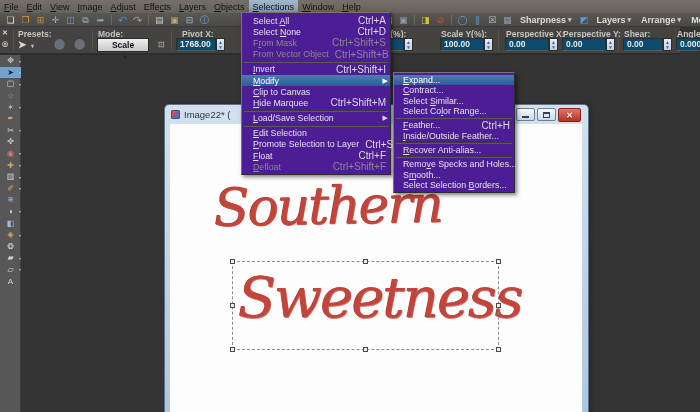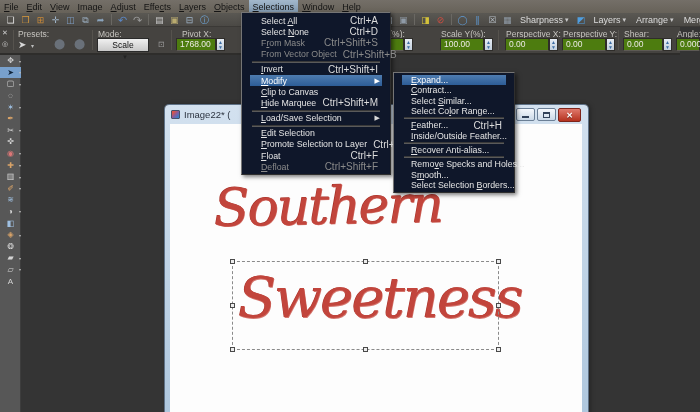--- a/index.html
+++ b/index.html
@@ -13,29 +13,29 @@
              display:flex; align-items:center; font-size:9px; color:#141414; z-index:5; }
   .mb-item { padding:0 4px; height:13px; display:flex; align-items:center; white-space:nowrap; cursor:default; }
   .mb-item.sel { background:linear-gradient(#a3b8cc,#7e96ad); }
 
   
   #toolbar2 { left:0; top:13px; width:700px; height:14px; background:linear-gradient(#5a5853,#4b4945);
               border-bottom:1px solid #3b3936; display:flex; align-items:center; font-size:9px; color:#dcdcdc; z-index:4; }
   .tb-ico { width:13px; height:12px; display:flex; align-items:center; justify-content:center;
             font-size:9px; line-height:12px; }
   .tb-grp { display:flex; align-items:center; gap:2px; }
-  .tb-lbl { display:flex; align-items:center; gap:2px; padding:0 4px; white-space:nowrap; }
+  .tb-lbl { display:flex; align-items:center; gap:2px; padding:0 4px; white-space:nowrap;font-weight:bold; }
   .tb-caret { font-size:7px; color:#c9c9c9; }
   .vsep { width:1px; height:11px; background:#3c3a37; border-right:1px solid #6a6863; margin:0 2px; }
 
   
   #toolopts { left:0; top:27px; width:680px; height:28px; background:#454340;
-              border-bottom:2px solid #2e2d2b; z-index:3; font-size:8.5px; color:#c6c4bf; }
+              border-bottom:2px solid #2e2d2b; z-index:3; font-size:8.5px; color:#c6c4bf;font-weight:bold; }
   .to-label { position:absolute; top:2px; white-space:nowrap; }
-  .to-box { position:absolute; top:11px; height:13px; background:#4d7c0f; border:1px solid #2f2d2a;
+  .to-box { position:absolute; top:11px; height:13px; background:#0c4a6e; border:1px solid #2f2d2a;
             border-bottom-color:#5d5a55; color:#eceae6; font-size:8.5px; line-height:11px; padding:0 3px; }
   .spin { position:absolute; top:11px; width:9px; height:13px; background:linear-gradient(#e7edf4,#c2cfdd);
           border:1px solid #2f2d2a; display:flex; flex-direction:column; align-items:center; justify-content:center; }
   .spin span { font-size:5px; line-height:5px; color:#3d6ea5; }
   .to-sep { position:absolute; top:3px; width:1px; height:20px; background:#34322f; border-right:1px solid #56534e; }
   .combo { position:absolute; top:11px; height:14px; background:linear-gradient(#f0f0f0,#c8c8c8);
            border:1px solid #2a2a2a; color:#111; font-size:8.5px; line-height:12px; padding:0 3px;
            display:flex; align-items:center; justify-content:space-between;flex-direction:column; }
   .combo .arr { font-size:6px; color:#222; margin-left:4px; }
 
@@ -66,22 +66,22 @@
   
   .script-word { position:absolute; font-family:"DejaVu Serif", serif; font-style:italic;
                  color:#c2453c; white-space:nowrap; letter-spacing:-2px;
                  text-shadow:0.5px 0.5px 0 #d4766e, -0.5px -0.5px 0 #a83229; }
   #word1 { left:44px; top:56px; font-size:52px; line-height:1; transform:rotate(-1deg); }
   #word2 { left:68px; top:146px; font-size:56px; line-height:1;font-style:italic; }
   #selbox { position:absolute; left:62px; top:137px; width:267px; height:89px; border:1px dashed #8a8a8a; }
   .hdl { position:absolute; width:5px; height:5px; background:#ececec; border:1px solid #4a4a4a; }
 
   
-  .menu { position:absolute; background:#0f172a; border:1px solid #757575; border-bottom-color:#2e2e2e;
-          border-right-color:#2e2e2e; box-shadow:2px 2px 4px rgba(0,0,0,.5); padding:2px 8px; z-index:20; }
+  .menu { position:absolute; background:#4c1d95; border:1px solid #757575; border-bottom-color:#2e2e2e;
+          border-right-color:#2e2e2e; box-shadow:2px 2px 4px rgba(0,0,0,.5); padding:2px 0; z-index:20; }
   #selections-menu { left:241px; top:12px; width:150px; }
   #modify-submenu { left:393px; top:72px; width:122px; }
   .mi { display:flex; justify-content:space-between; align-items:center; height:11.2px;
         padding:0 4px 0 11px; font-size:8.8px; color:#e4e4e4; white-space:nowrap; position:relative; }
   #modify-submenu .mi { height:10.3px; padding-left:9px; }
   .mi .sc { font-size:10px; color:#dcdcdc; margin-left:6px; }
   .mi.dis, .mi.dis .sc { color:#8a8a8a; }
   .mi.hl { background:linear-gradient(#4e7cb0,#2d5d97); color:#fff; }
   .mi .sub-arr { position:absolute; right:2px; font-size:7px; color:#d8d8d8; }
   .mi.hl .sub-arr { color:#fff; }

